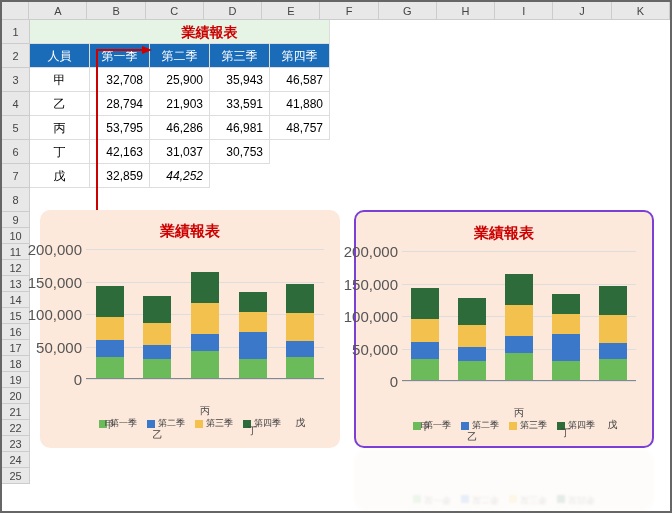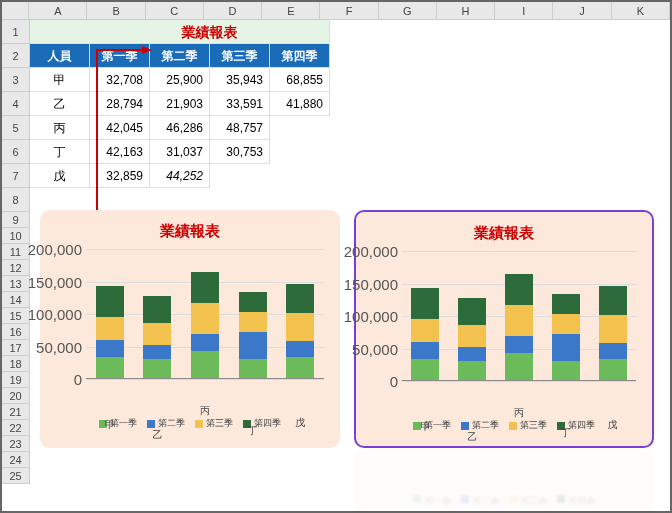--- a/index.html
+++ b/index.html
@@ -7,21 +7,21 @@
 .sheet { position: relative; width: 100%; height: 100%; }
 .col-headers { display: flex; height: 18px; background: #e8e8e8; border-bottom: 1px solid #ccc; }
 .col-header { border-right: 1px solid #ccc; text-align: center; font-size: 11px; color: #444; line-height: 18px; }
 .row-headers { position: absolute; left: 0; top: 18px; width: 28px; }
 .row-header { height: 24px; background: #e8e8e8; border-right: 1px solid #ccc; border-bottom: 1px solid #ccc; text-align: center; font-size: 11px; color: #444; line-height: 24px; }
 .row-header.small { height: 16px; line-height: 16px; }
 .cells { position: absolute; left: 28px; top: 18px; }
 .cell-row { display: flex; height: 24px; }
 .cell { border-right: 1px solid #ddd; border-bottom: 1px solid #ddd; padding: 0 6px; line-height: 24px; text-align: center; font-size: 12px; }
 .title-cell { background: #e6f4e6; color: #c00; font-weight: bold; font-size: 14px; }
-.header-cell { background: #1a6bb8; color: #fff; font-weight: bold; }
+.header-cell { background: #1a6bb8; color: #fff; font-weight: normal; }
 .data-cell { text-align: right; }
 .arrow-path { position: absolute; pointer-events: none; }
 
 .chart-container { position: absolute; background: #fce9dc; border-radius: 10px; padding: 8px; }
 .chart-container.highlighted { border: 2px solid #7b3fd6; }
 .chart-title { text-align: center; color: #c00; font-weight: bold; font-size: 15px; padding: 4px 0 8px 0; }
 .chart-area { background: transparent; position: relative; height: 150px; padding: 0 8px 0 38px; }
 .y-axis { position: absolute; left: 0; top: 0; height: 130px; width: 36px; }
 .y-label { position: absolute; right: 2px; font-size: 15px; color: #555; transform: translateY(-50%); }
 .plot { position: relative; height: 130px; display: flex; justify-content: space-around; align-items: flex-end; border-bottom: 1px solid #888; }
@@ -91,33 +91,34 @@
         <div class="cell header-cell" style="width: 60px;">第一季</div>
         <div class="cell header-cell" style="width: 60px;">第二季</div>
         <div class="cell header-cell" style="width: 60px;">第三季</div>
         <div class="cell header-cell" style="width: 60px;">第四季</div>
       </div>
   <div class="cell-row">
         <div class="cell" style="width: 60px;">甲</div>
         <div class="cell data-cell" style="width: 60px;">32,708</div>
         <div class="cell data-cell" style="width: 60px;">25,900</div>
         <div class="cell data-cell" style="width: 60px;">35,943</div>
-        <div class="cell data-cell" style="width: 60px;">68,855</div>
+        <div class="cell data-cell" style="width: 60px;">46,587</div>
       </div>
       <div class="cell-row">
         <div class="cell" style="width: 60px;">乙</div>
         <div class="cell data-cell" style="width: 60px;">28,794</div>
         <div class="cell data-cell" style="width: 60px;">21,903</div>
         <div class="cell data-cell" style="width: 60px;">33,591</div>
         <div class="cell data-cell" style="width: 60px;">41,880</div>
       </div>
       <div class="cell-row">
         <div class="cell" style="width: 60px;">丙</div>
-        <div class="cell data-cell" style="width: 60px;">42,045</div>
+        <div class="cell data-cell" style="width: 60px;">53,795</div>
         <div class="cell data-cell" style="width: 60px;">46,286</div>
+        <div class="cell data-cell" style="width: 60px;">46,981</div>
         <div class="cell data-cell" style="width: 60px;">48,757</div>
       </div>
       <div class="cell-row">
         <div class="cell" style="width: 60px;">丁</div>
         <div class="cell data-cell" style="width: 60px;">42,163</div>
         <div class="cell data-cell" style="width: 60px;">31,037</div>
         <div class="cell data-cell" style="width: 60px;">30,753</div>
       </div>
       <div class="cell-row">
         <div class="cell" style="width: 60px;">戊</div>

